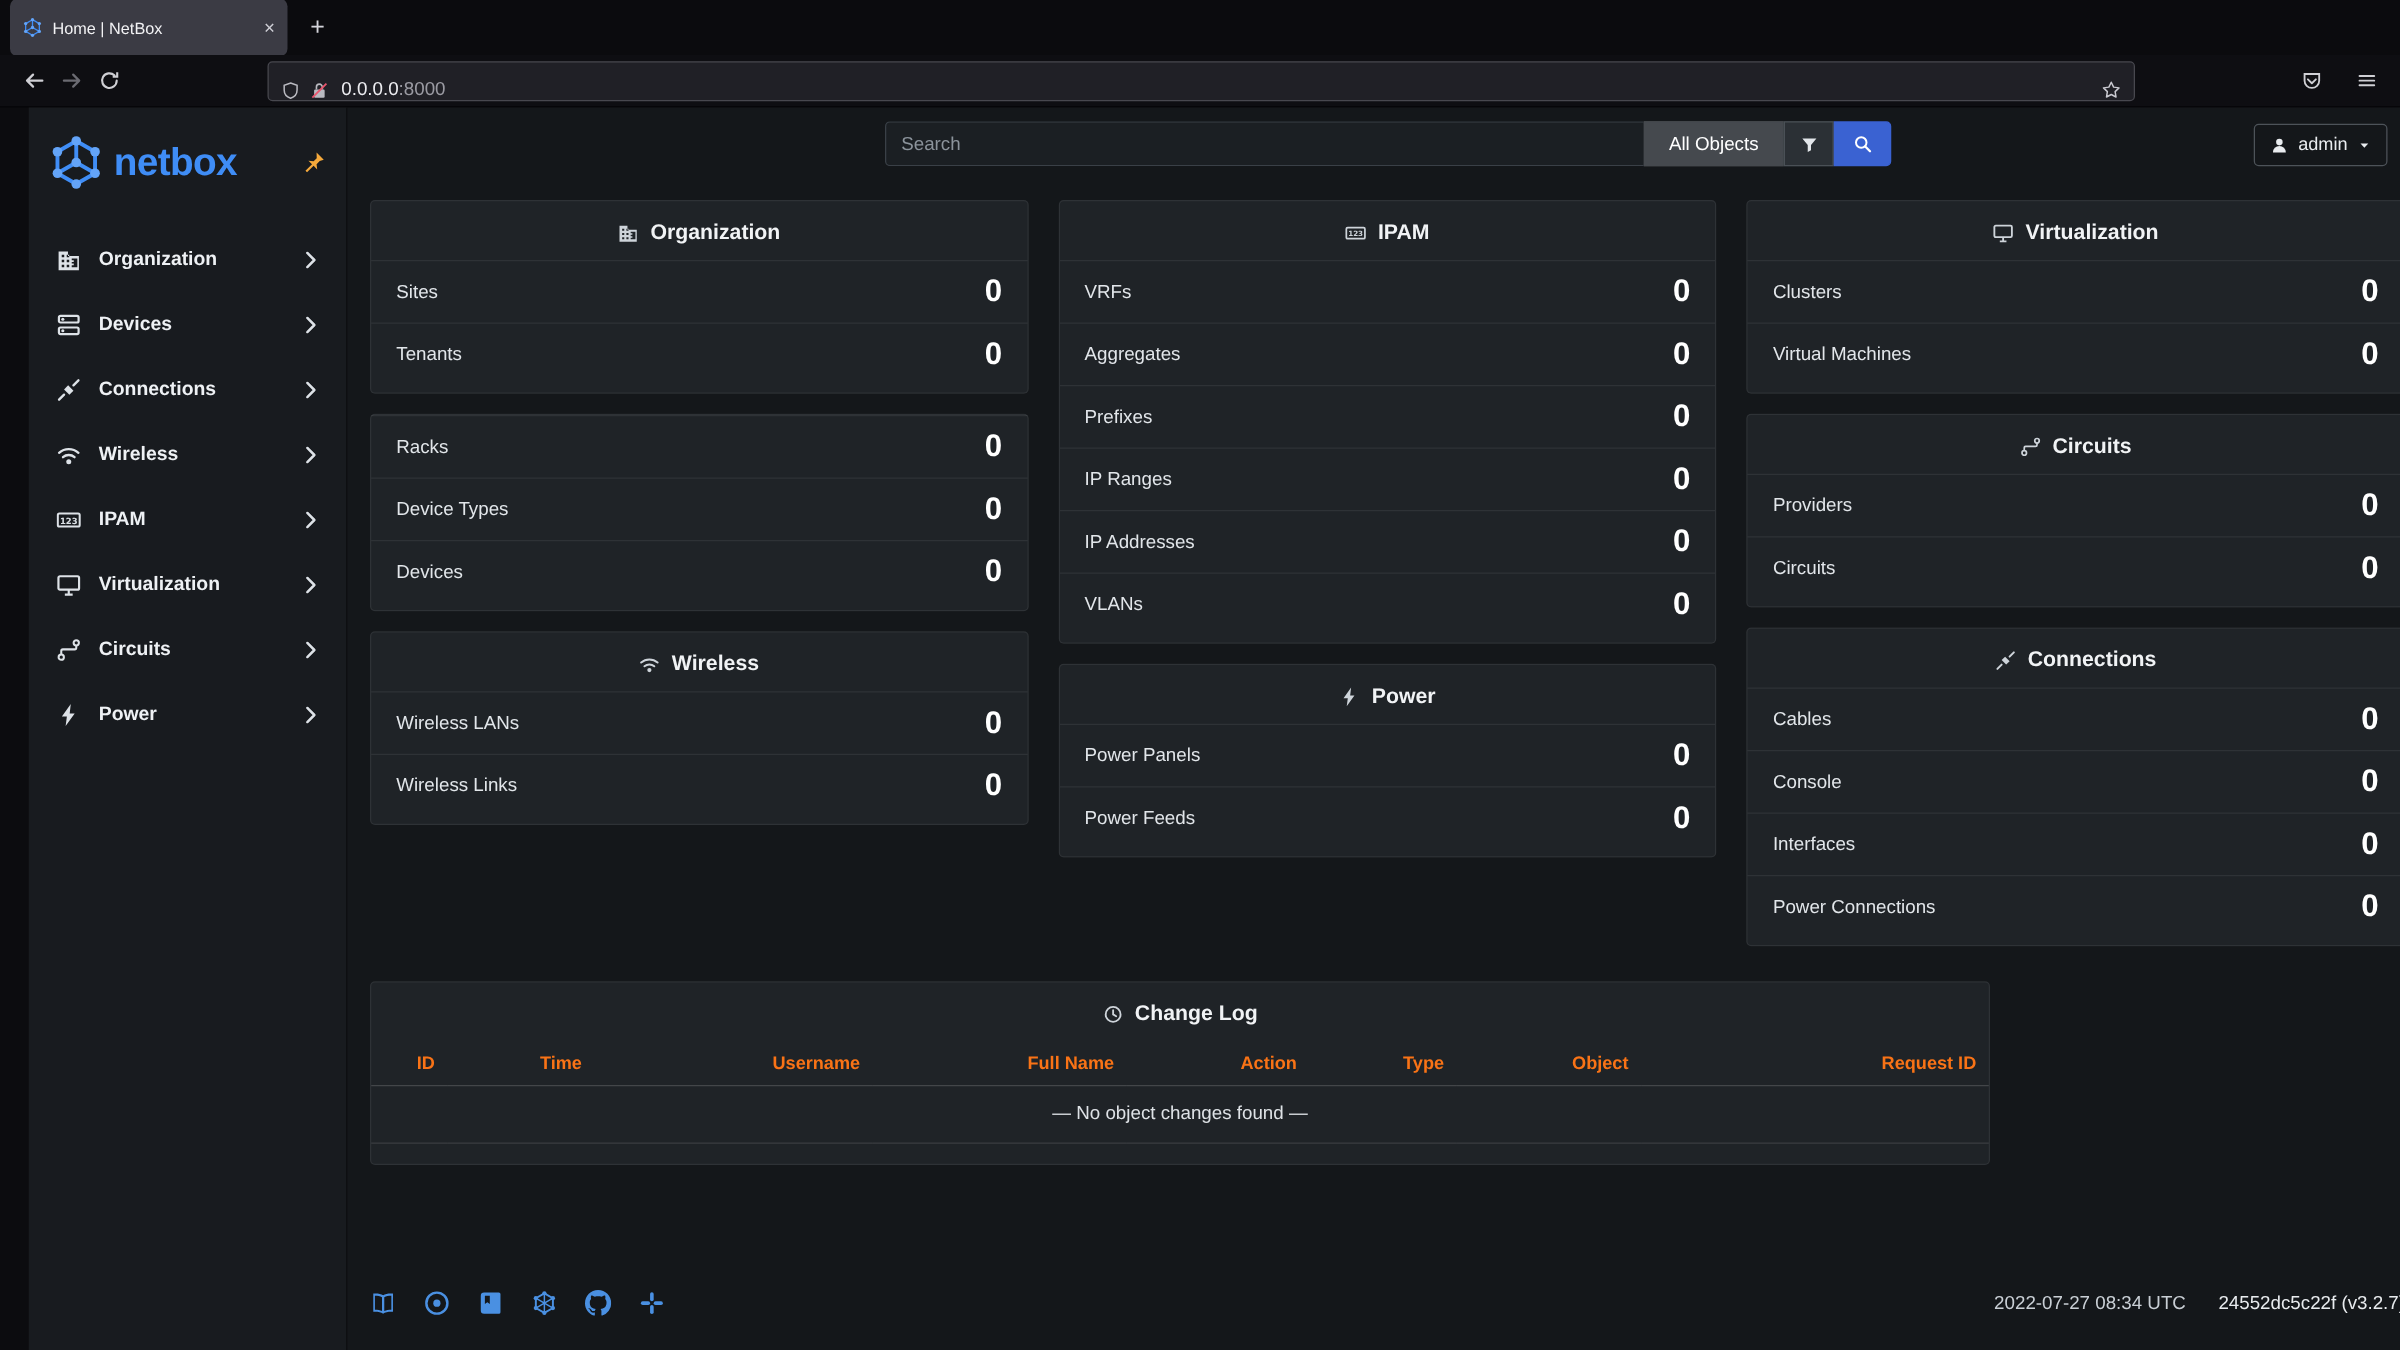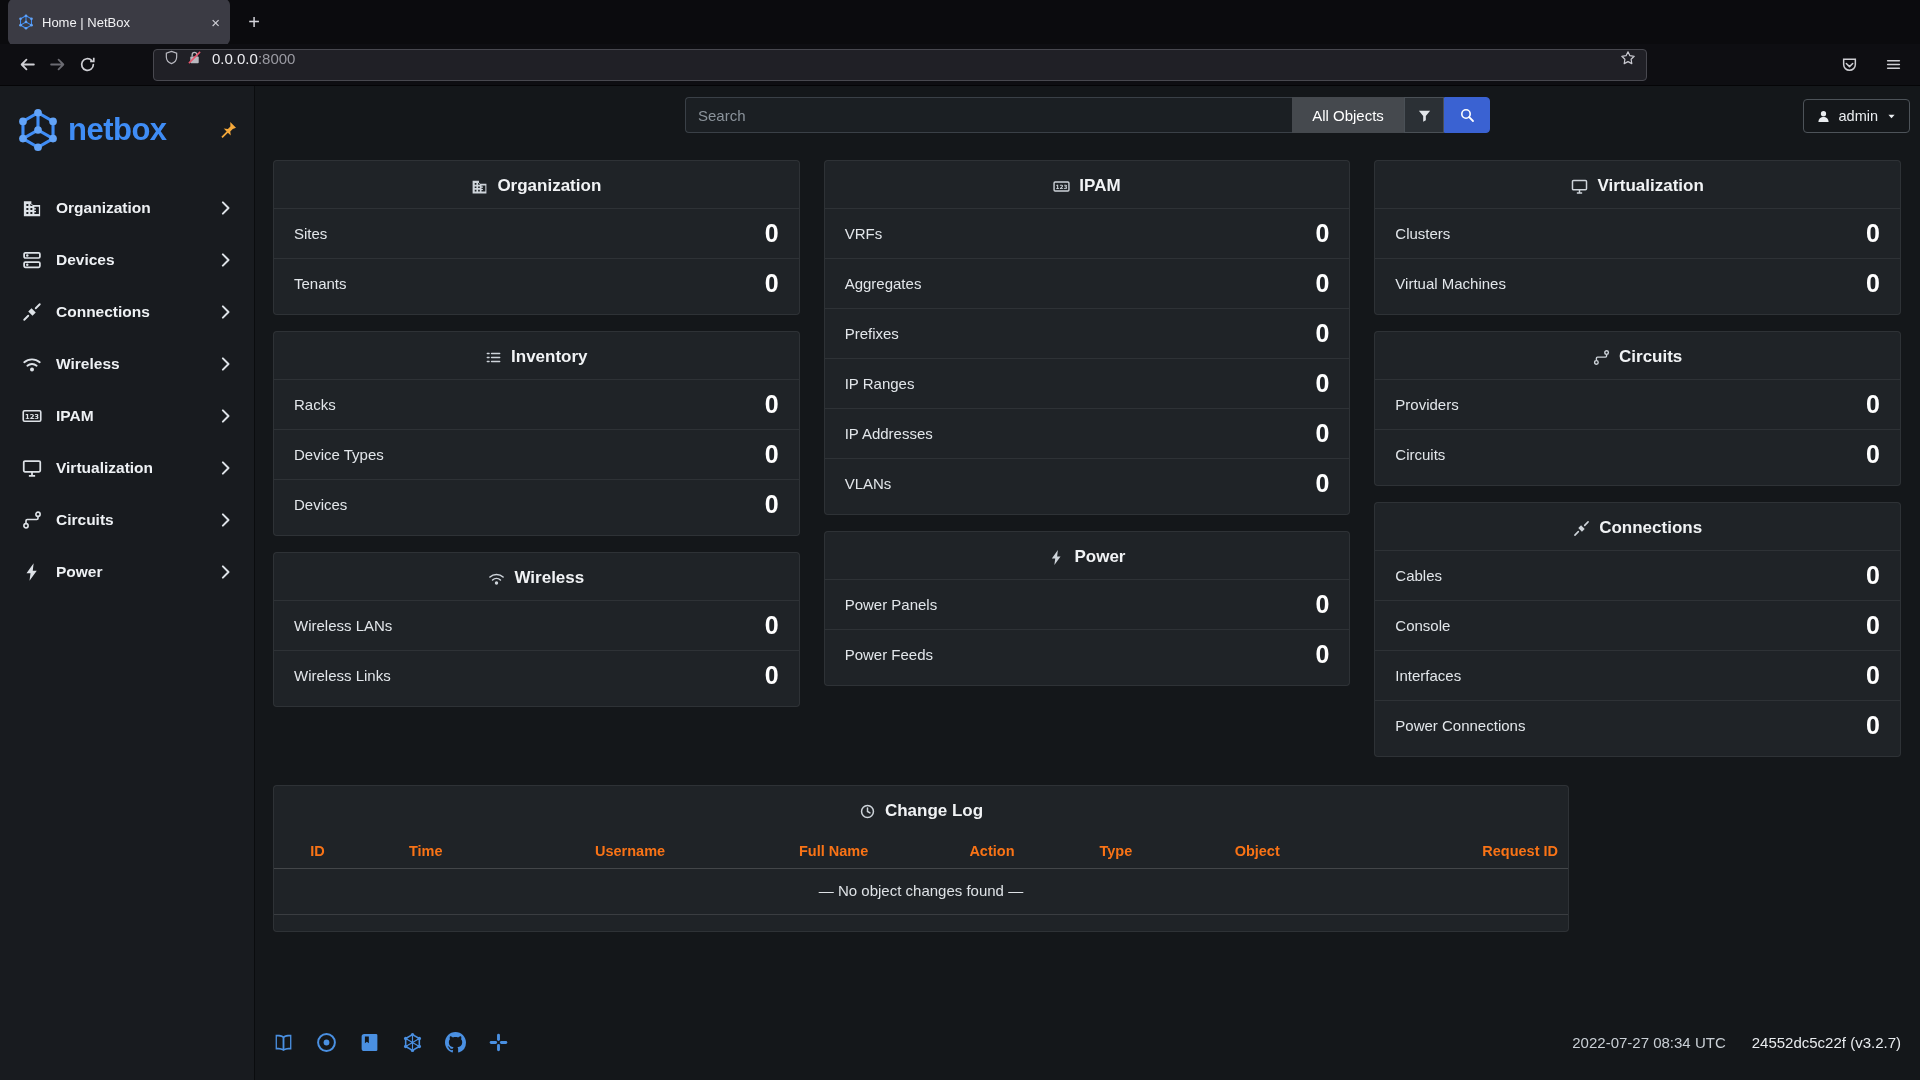--- a/index.html
+++ b/index.html
@@ -13,29 +13,29 @@
   .tab-strip{height:44px;background:#0b0b0e;display:flex;align-items:center;padding-left:8px;flex:0 0 auto;}
   .tab{height:46px;width:222px;background:#3b3b44;border-radius:6px;display:flex;align-items:center;gap:8px;padding:0 10px;color:#f2f2f4;font-size:13px;}
   .tab .favicon{width:16px;height:16px;flex:0 0 auto;}
   .tab-title{flex:1;white-space:nowrap;overflow:hidden;}
   .tab-close{color:#cfcfd6;font-size:15px;line-height:1;}
   .newtab-btn{width:32px;height:32px;margin-left:8px;display:flex;align-items:center;justify-content:center;color:#d4d4da;font-size:20px;border-radius:4px;}
   .toolbar{height:42px;background:#0e0e12;display:flex;align-items:center;padding:0 12px;border-bottom:1px solid #050507;flex:0 0 auto;}
   .tb-btn{width:30px;height:30px;display:flex;align-items:center;justify-content:center;color:#cfcfd4;border-radius:4px;flex:0 0 auto;}
   .tb-btn svg{width:17px;height:17px;}
   .tb-btn.dim{color:#6b6b72;}
-  .url-bar{height:32px;width:1494px;margin-left:51px;background:#202026;border:1px solid #48484f;border-radius:4px;display:flex;align-items:flex-start;padding:0 10px;gap:8px;color:#b9b9c0;flex:0 0 auto;}
+  .url-bar{height:32px;width:1494px;margin-left:112px;background:#202026;border:1px solid #48484f;border-radius:4px;display:flex;align-items:flex-end;padding:0 10px;gap:8px;color:#b9b9c0;flex:0 0 auto;}
   .url-bar .sm{width:15px;height:15px;flex:0 0 auto;}
   .url-text{font-size:15px;color:#ececf0;margin-left:2px;white-space:nowrap;}
   .url-port{color:#9a9aa2;}
   .url-star{margin-left:auto;width:16px;height:16px;color:#c9c9d0;}
   .toolbar-right{margin-left:auto;display:flex;gap:14px;align-items:center;}
 
   
-  .app{flex:1;display:flex;min-height:0;}
+  .app{flex:1;display:flex;min-height:0;padding-left:23px;}
   .sidebar{width:255px;background:#181b1f;border-right:1px solid #0a0c0e;padding-top:18px;flex:0 0 auto;}
   .brand{display:flex;align-items:center;gap:8px;padding:4px 16px 0 16px;}
   .logo{width:44px;height:44px;}
   .wordmark{font-size:31px;font-weight:700;color:#3f8df6;letter-spacing:-0.5px;}
   .pin{width:20px;height:20px;margin-left:auto;}
   .sidebar nav{margin-top:30px;}
   .nav-item{height:52px;display:flex;align-items:center;gap:14px;padding:0 18px 0 22px;color:#eef1f4;font-size:15.5px;font-weight:600;cursor:pointer;}
   .nav-item .icon{width:20px;height:20px;color:#dde2e7;flex:0 0 auto;}
   .nav-label{flex:1;}
   .chev{width:15px;height:15px;color:#8d949b;}
@@ -367,30 +367,20 @@
                 <div class="card-row">
                   <span class="row-label">Sites</span>
                   <span class="row-value">0</span>
                 </div>
                 <div class="card-row">
                   <span class="row-label">Tenants</span>
                   <span class="row-value">0</span>
                 </div>
               </section>
               <section class="card">
-                <div class="card-header">
-                  <span class="icon">
-                    <svg viewBox="0 0 16 16">
-                      <g stroke="currentColor" stroke-width="1.4" stroke-linecap="round">
-                        <path d="M2.2 4.2h1.6M2.2 8h1.6M2.2 11.8h1.6M6.2 4.2h7.6M6.2 8h7.6M6.2 11.8h7.6"></path>
-                      </g>
-                    </svg>
-                  </span>
-                  <span>Inventory</span>
-                </div>
                 <div class="card-row">
                   <span class="row-label">Racks</span>
                   <span class="row-value">0</span>
                 </div>
                 <div class="card-row">
                   <span class="row-label">Device Types</span>
                   <span class="row-value">0</span>
                 </div>
                 <div class="card-row">
                   <span class="row-label">Devices</span>

